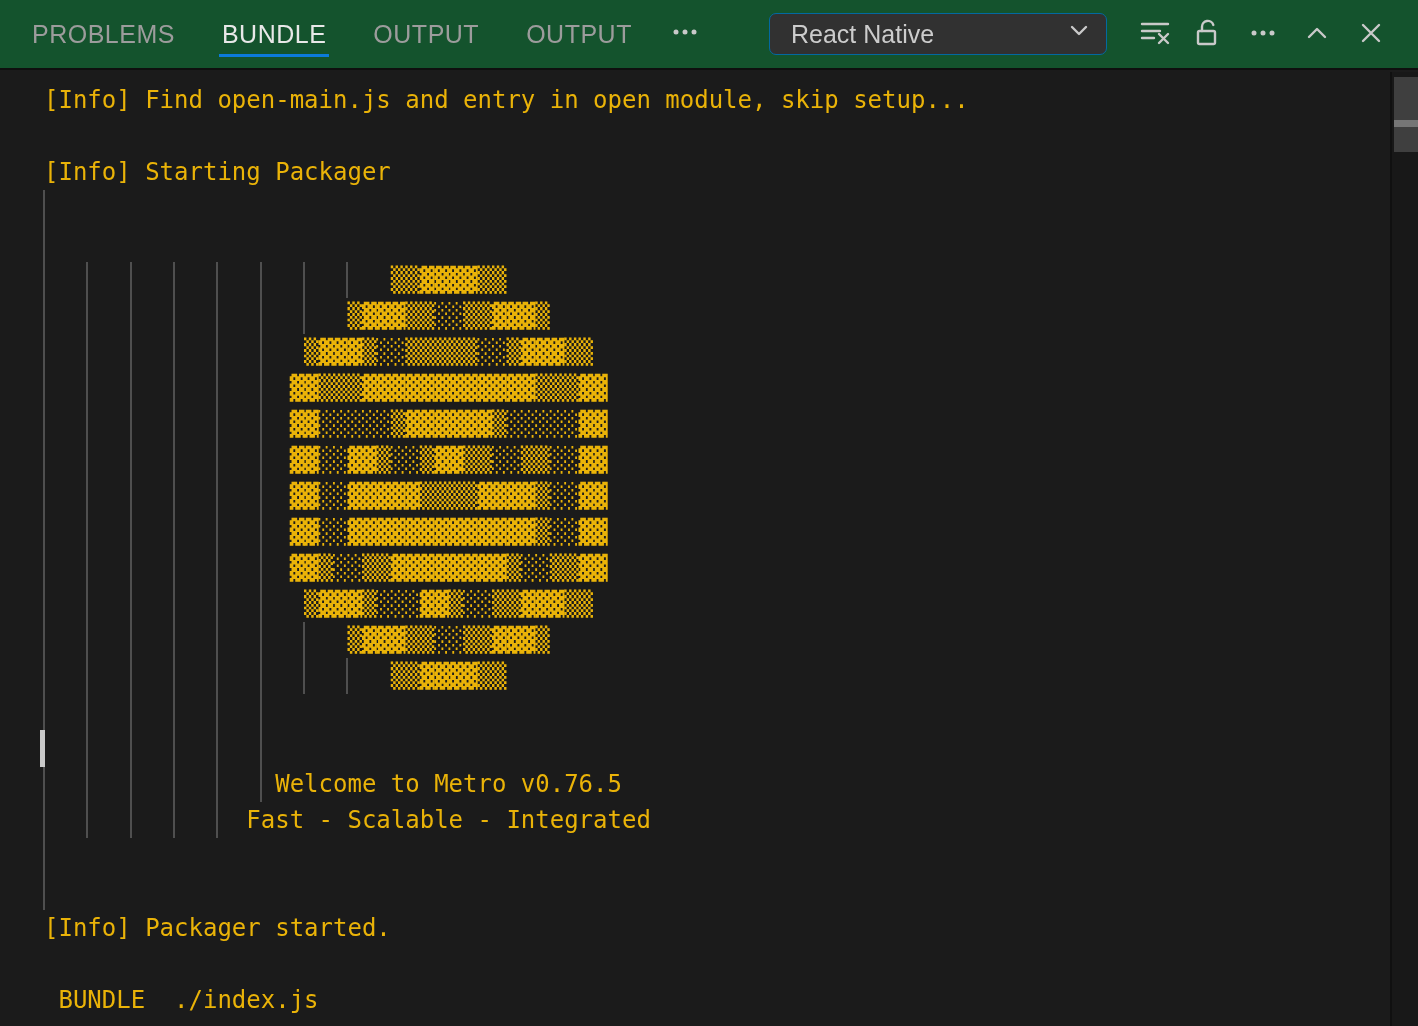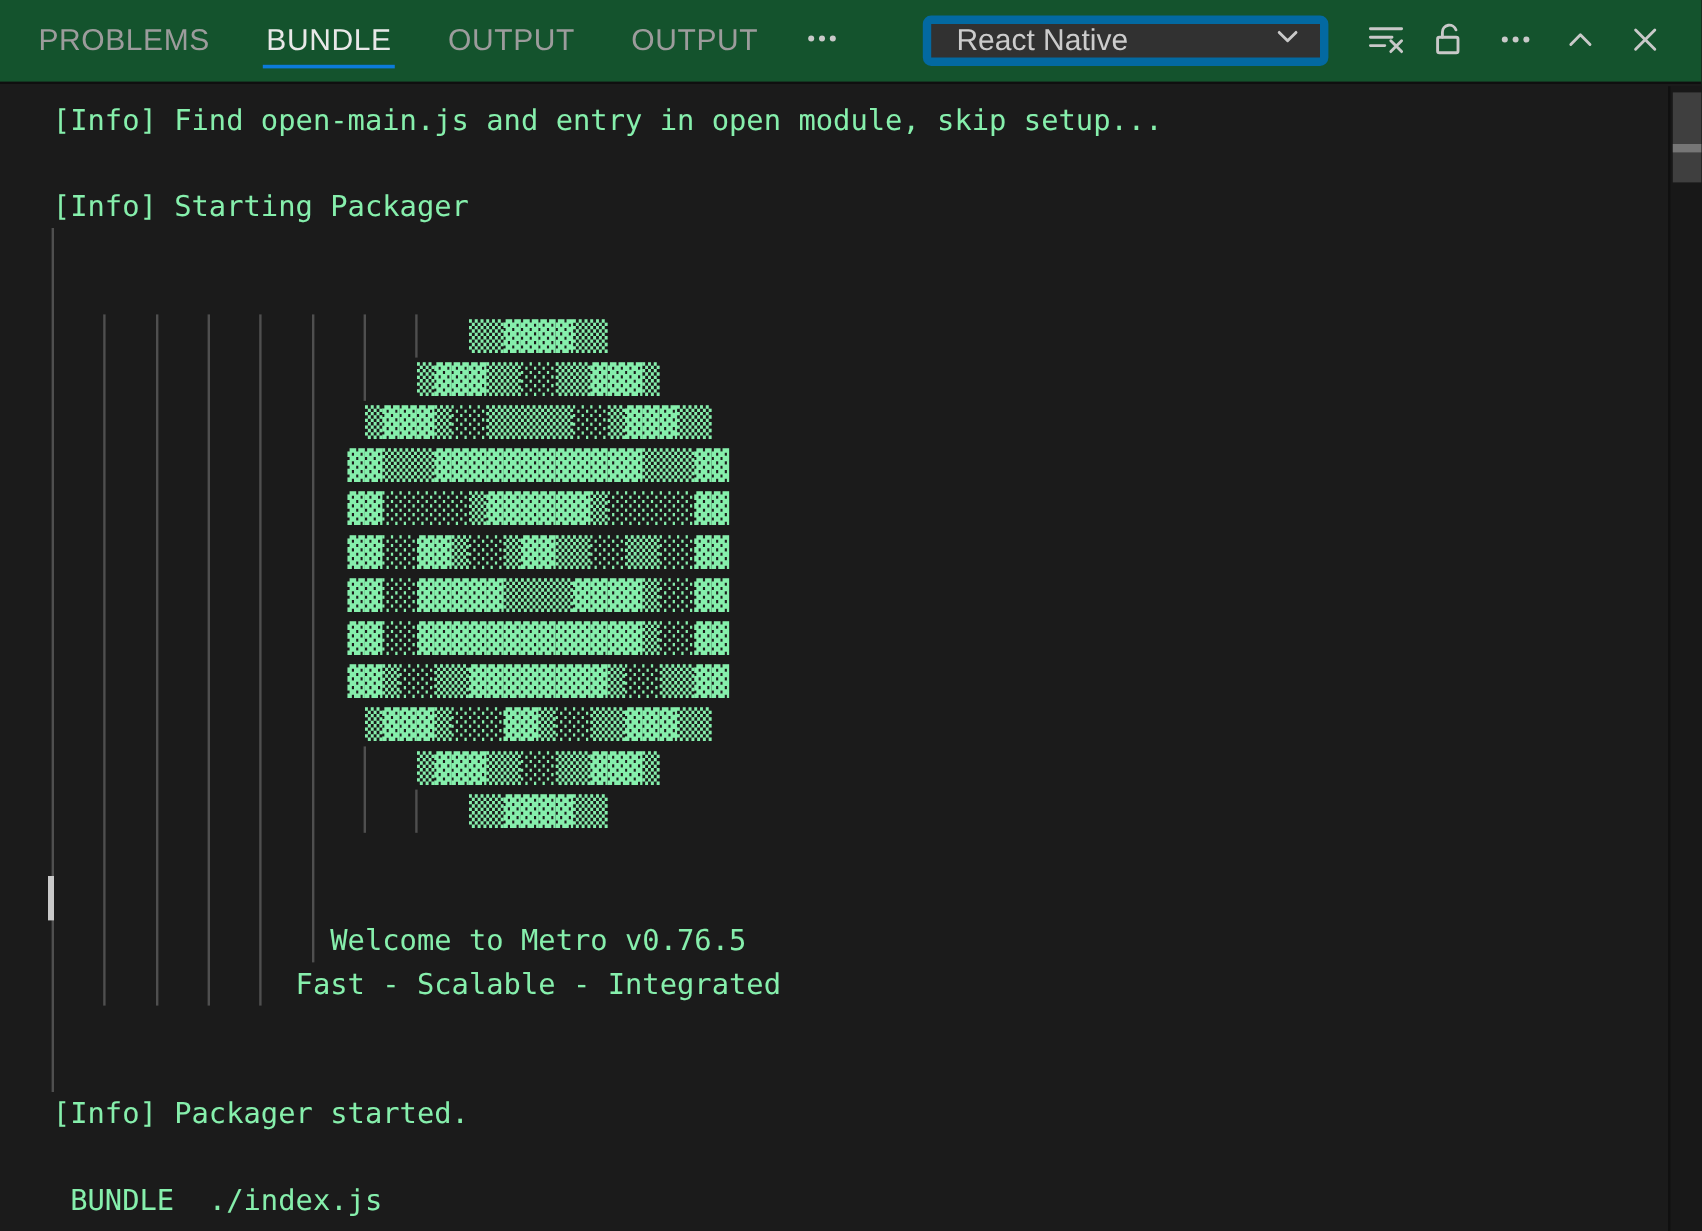--- a/index.html
+++ b/index.html
@@ -32,42 +32,42 @@
   }
   .tab-more { margin-left:37px; display:flex; align-items:center; height:100%; cursor:pointer; }
 
   .header-right {
     position:absolute; right:30px; top:0; height:68px;
     display:flex; align-items:center; gap:20px;
   }
   .dropdown {
     width:338px; height:42px;
     background:#313131;
-    border:7px solid #0369a1;
+    border:1px solid #0369a1;
     border-radius:7px;
     display:flex; align-items:center; justify-content:space-between;
     padding:0 12px 0 21px;
     color:#cccccc; font-size:25px;
     margin-right:11px; cursor:pointer; white-space:nowrap;
   }
   .iconbtn {
     width:34px; height:38px;
     display:flex; align-items:center; justify-content:center;
     background:none; border:none; cursor:pointer;
   }
   .icon-stroke { stroke:#c9c9c9; fill:none; stroke-width:2.4; stroke-linecap:round; stroke-linejoin:round; }
   .icon-fill   { fill:#c9c9c9; }
 
   
   .output-log {
     position:absolute; top:72px; left:0; right:28px; bottom:0;
     padding:10px 0 0 44px;
     font-family:"DejaVu Sans Mono", monospace;
     font-size:24px; line-height:36px;
-    color:#86efac;
+    color:#eab308;
     white-space:pre;
     overflow:hidden;
     cursor:text;
   }
   .row { height:36px; }
 
   
   .art-overlay { position:absolute; inset:0; pointer-events:none; }
   .vline { position:absolute; width:2px; background:#4f4f4f; }
   .cursor { position:absolute; width:5px; height:37px; background:#c9c9c9; }

